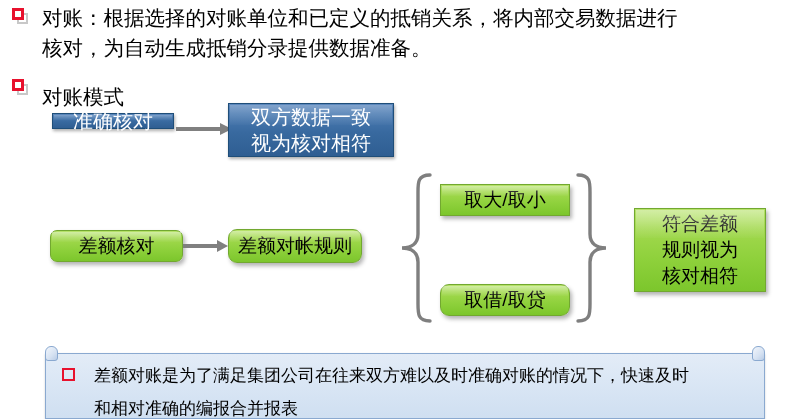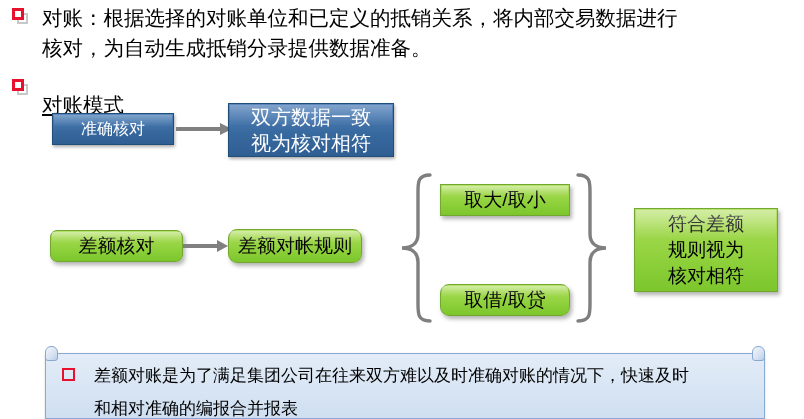--- a/index.html
+++ b/index.html
@@ -145,23 +145,23 @@
   <span class="bm-back"></span>
   <span class="bm-front"></span>
 </div>
 <div class="para" style="left:42px; top:3px; width:750px;">对账：根据选择的对账单位和已定义的抵销关系，将内部交易数据进行
 核对，为自动生成抵销分录提供数据准备。</div>
 
 <div class="bullet-marker" style="left:12px; top:79px;">
   <span class="bm-back"></span>
   <span class="bm-front"></span>
 </div>
-<div class="para" style="left:42px; top:90px; width:300px;text-decoration:underline;">对账模式</div>
-
-<div class="box box-blue" style="left:52px; top:113px; width:122px; height:32px; font-size:16px;">准确核对</div>
+<div class="para" style="left:42px; top:82px; width:300px;">对账模式</div>
+
+<div class="box box-blue" style="left:52px; top:113px; width:122px; height:16px; font-size:20px;">准确核对</div>
 
 <svg class="arrow" style="left:176px; top:122px; width:56px; height:14px;" viewBox="0 0 56 14" xmlns="http://www.w3.org/2000/svg">
   <line x1="0" y1="7" x2="44" y2="7" stroke="#808080" stroke-width="4"></line>
   <polygon points="44,1 56,7 44,13" fill="#808080"></polygon>
 </svg>
 
 <div class="box box-blue" style="left:228px; top:103px; width:166px; height:54px; font-size:20px; line-height:26px;">双方数据一致
 视为核对相符</div>
 
 <div class="box box-green" style="left:50px; top:230px; width:133px; height:32px; font-size:19px;border-radius:7px;">差额核对</div>
@@ -178,21 +178,21 @@
 </svg>
 
 <div class="box box-green" style="left:440px; top:184px; width:130px; height:32px; font-size:19px;">取大/取小</div>
 
 <div class="box box-green" style="left:440px; top:284px; width:130px; height:32px; font-size:19px;border-radius:9px;">取借/取贷</div>
 
 <svg class="brace" style="left:576px; top:172px; width:34px; height:152px;" viewBox="0 0 34 152" xmlns="http://www.w3.org/2000/svg">
   <path d="M2 3 C14 3 14 10 14 20 L14 62 C14 72 21 76 30 76 C21 76 14 80 14 90 L14 132 C14 142 14 149 2 149" fill="none" stroke="#7f7f7f" stroke-width="3.4" stroke-linecap="round"></path>
 </svg>
 
-<div class="box box-green" style="left:634px; top:208px; width:144px; height:84px; font-size:19px; line-height:26px;">符合差额
+<div class="box box-green" style="left:634px; top:208px; width:132px; height:84px; font-size:19px; line-height:26px;">符合差额
 规则视为
 核对相符</div>
 
 <div class="note" style="left:45px; top:353px; width:720px; height:66px;">
   <span class="note-corner" style="left:-1px; top:-8px;"></span>
   <span class="note-corner" style="right:-1px; top:-8px;"></span>
   <span class="note-bullet" style="left:16px; top:14px;"></span>
   <span class="note-text" style="left:48px; top:5px; width:690px;">差额对账是为了满足集团公司在往来双方难以及时准确对账的情况下，快速及时
 和相对准确的编报合并报表</span>
 </div>

